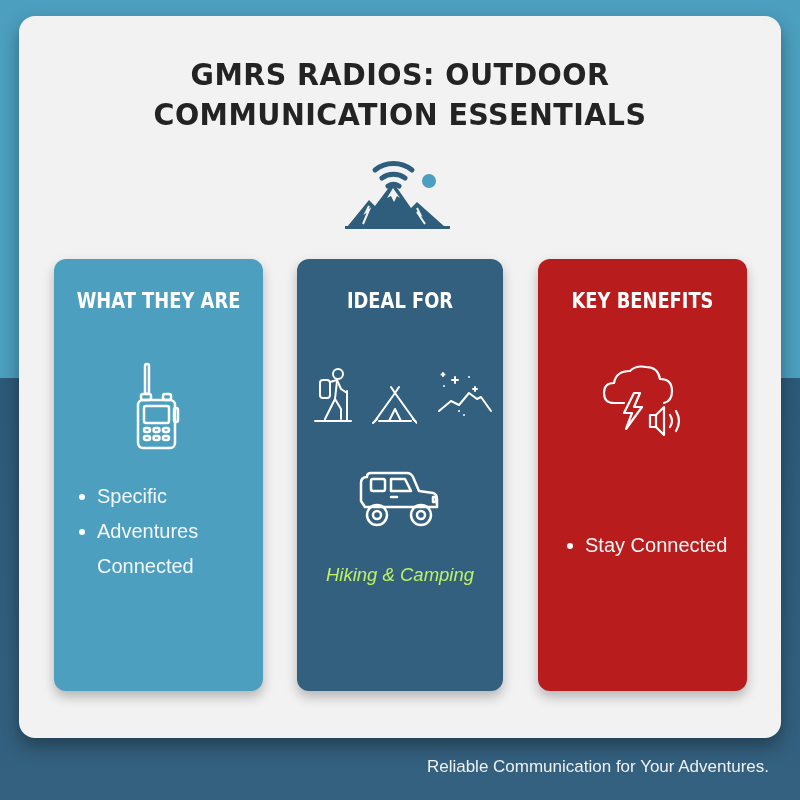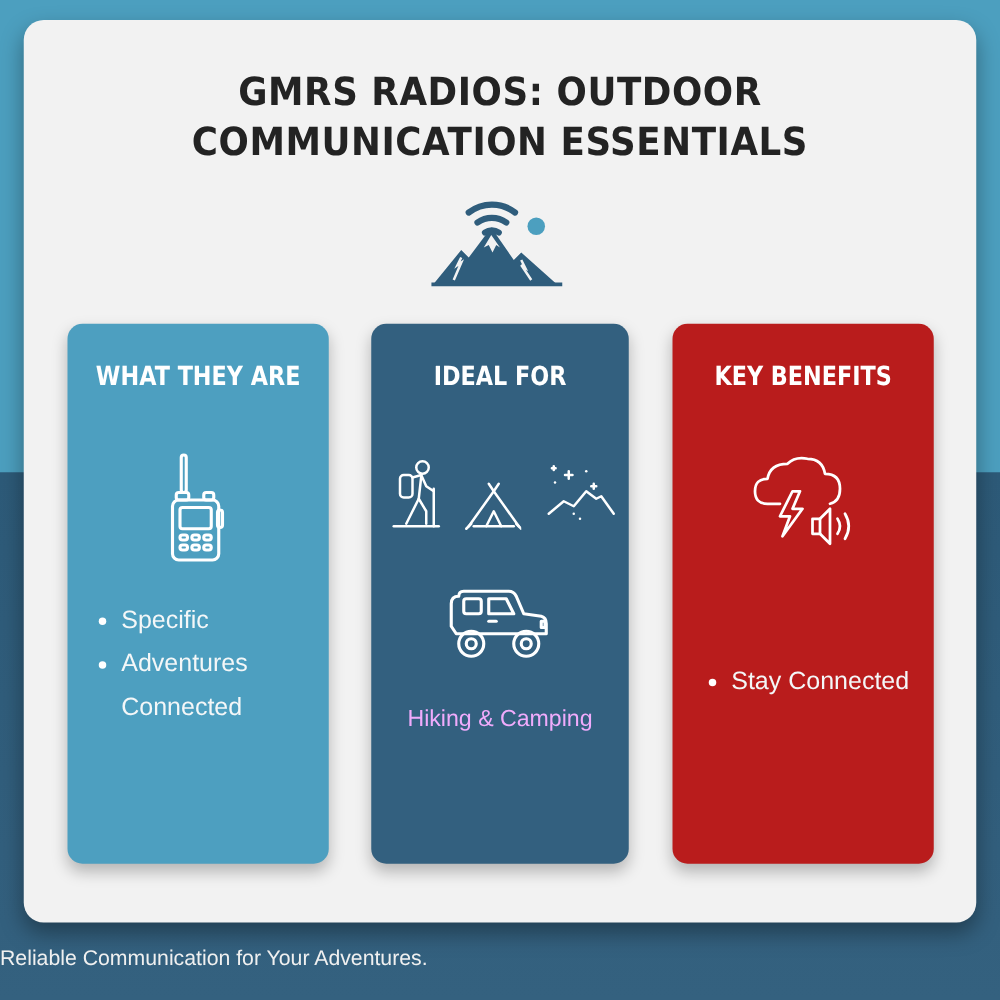--- a/index.html
+++ b/index.html
@@ -52,25 +52,25 @@
       position: absolute; list-style: none; font-size: 20px; line-height: 35px;
       color: #f4f7f8;
     }
     .bullets li { position: relative; padding-left: 20px; }
     .bullets li.bullet::before {
       content: ""; position: absolute; left: 2px; top: 15px;
       width: 6px; height: 6px; border-radius: 50%; background: #ffffff;
     }
     .centered-list {
       position: absolute; left: 0; width: 100%; text-align: center;
-      list-style: none; font-size: 18.5px; line-height: 35px; color: #f0abfc;
+      list-style: none; font-size: 18.5px; line-height: 35px; color: #bef264; font-style: italic;
     }
     .footer {
-      position: absolute; left: 0; top: 757px; width: 769px; text-align: left;
-      color: #f0f0f0; font-size: 17px;
+      position: absolute; left: 0; top: 757px; width: 769px; text-align: right;
+      color: #f0f0f0; font-size: 17px; padding-left: 24px;
     }
   </style>
 </head>
 <body>
 
 <div class="bg-top"></div>
 <div class="bg-bottom"></div>
 
 <div class="panel"></div>
 

